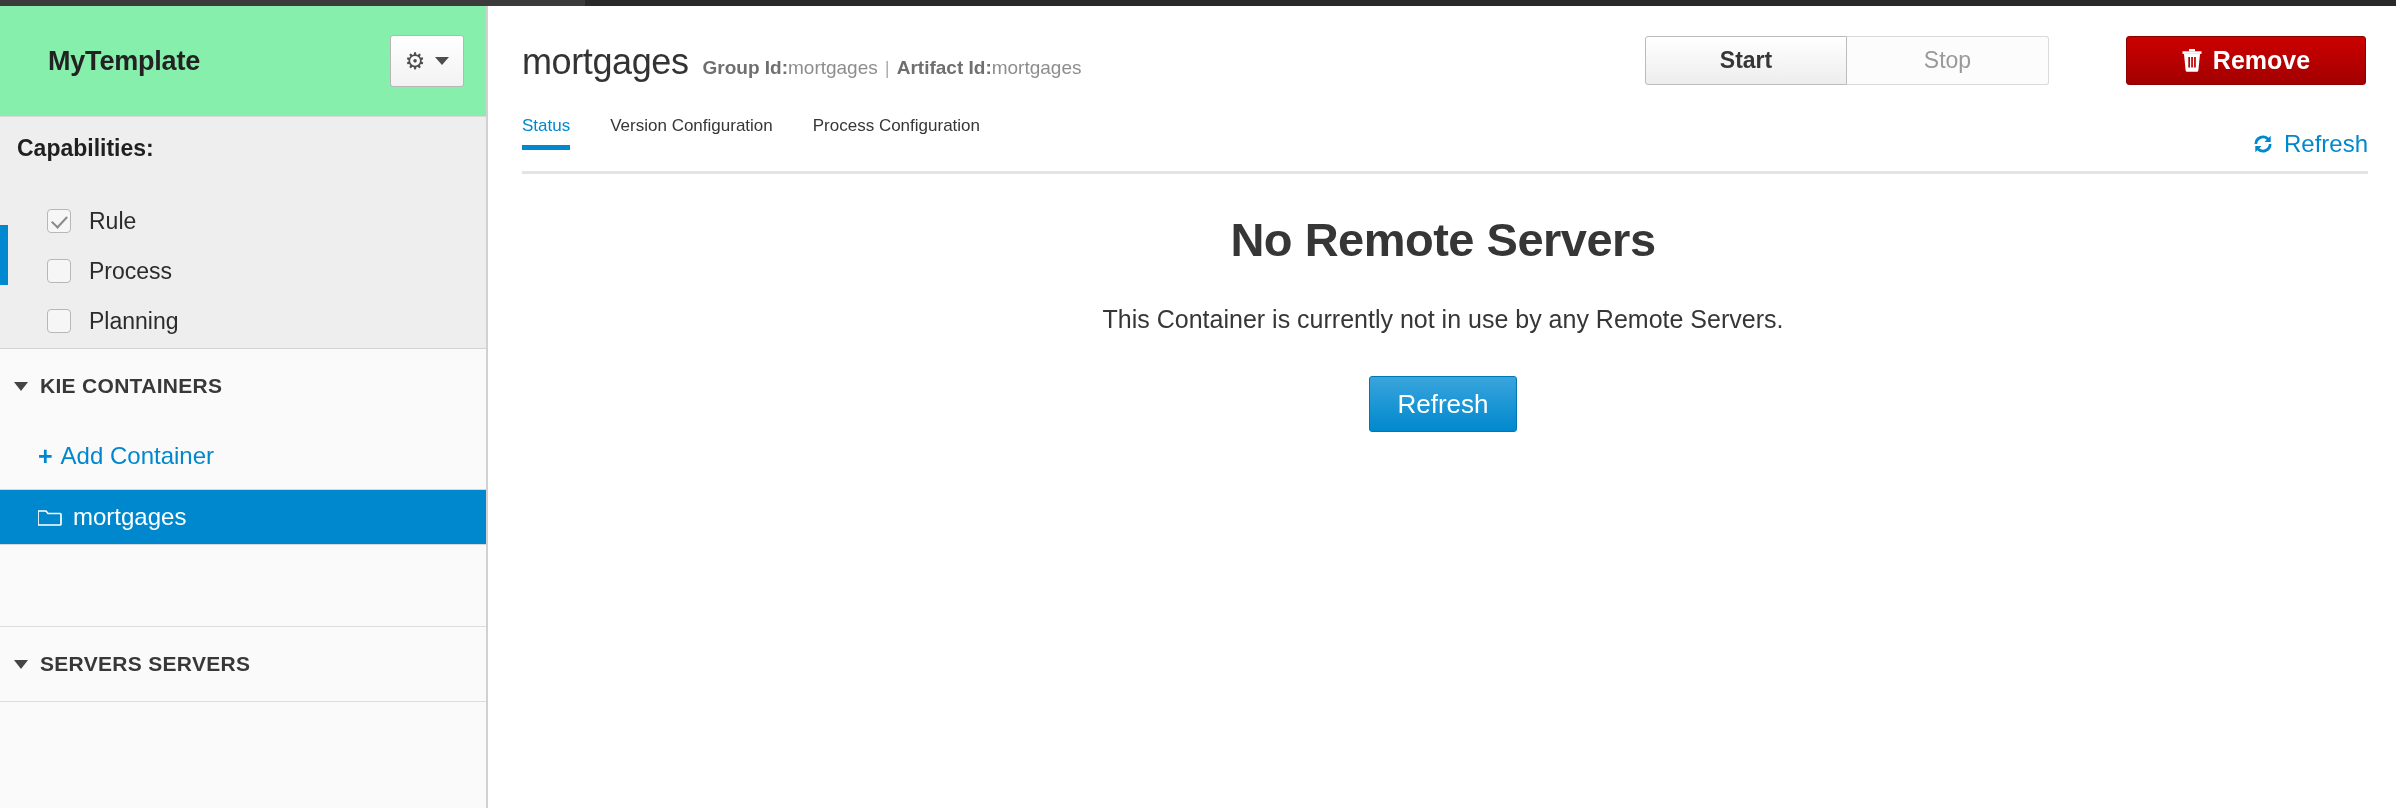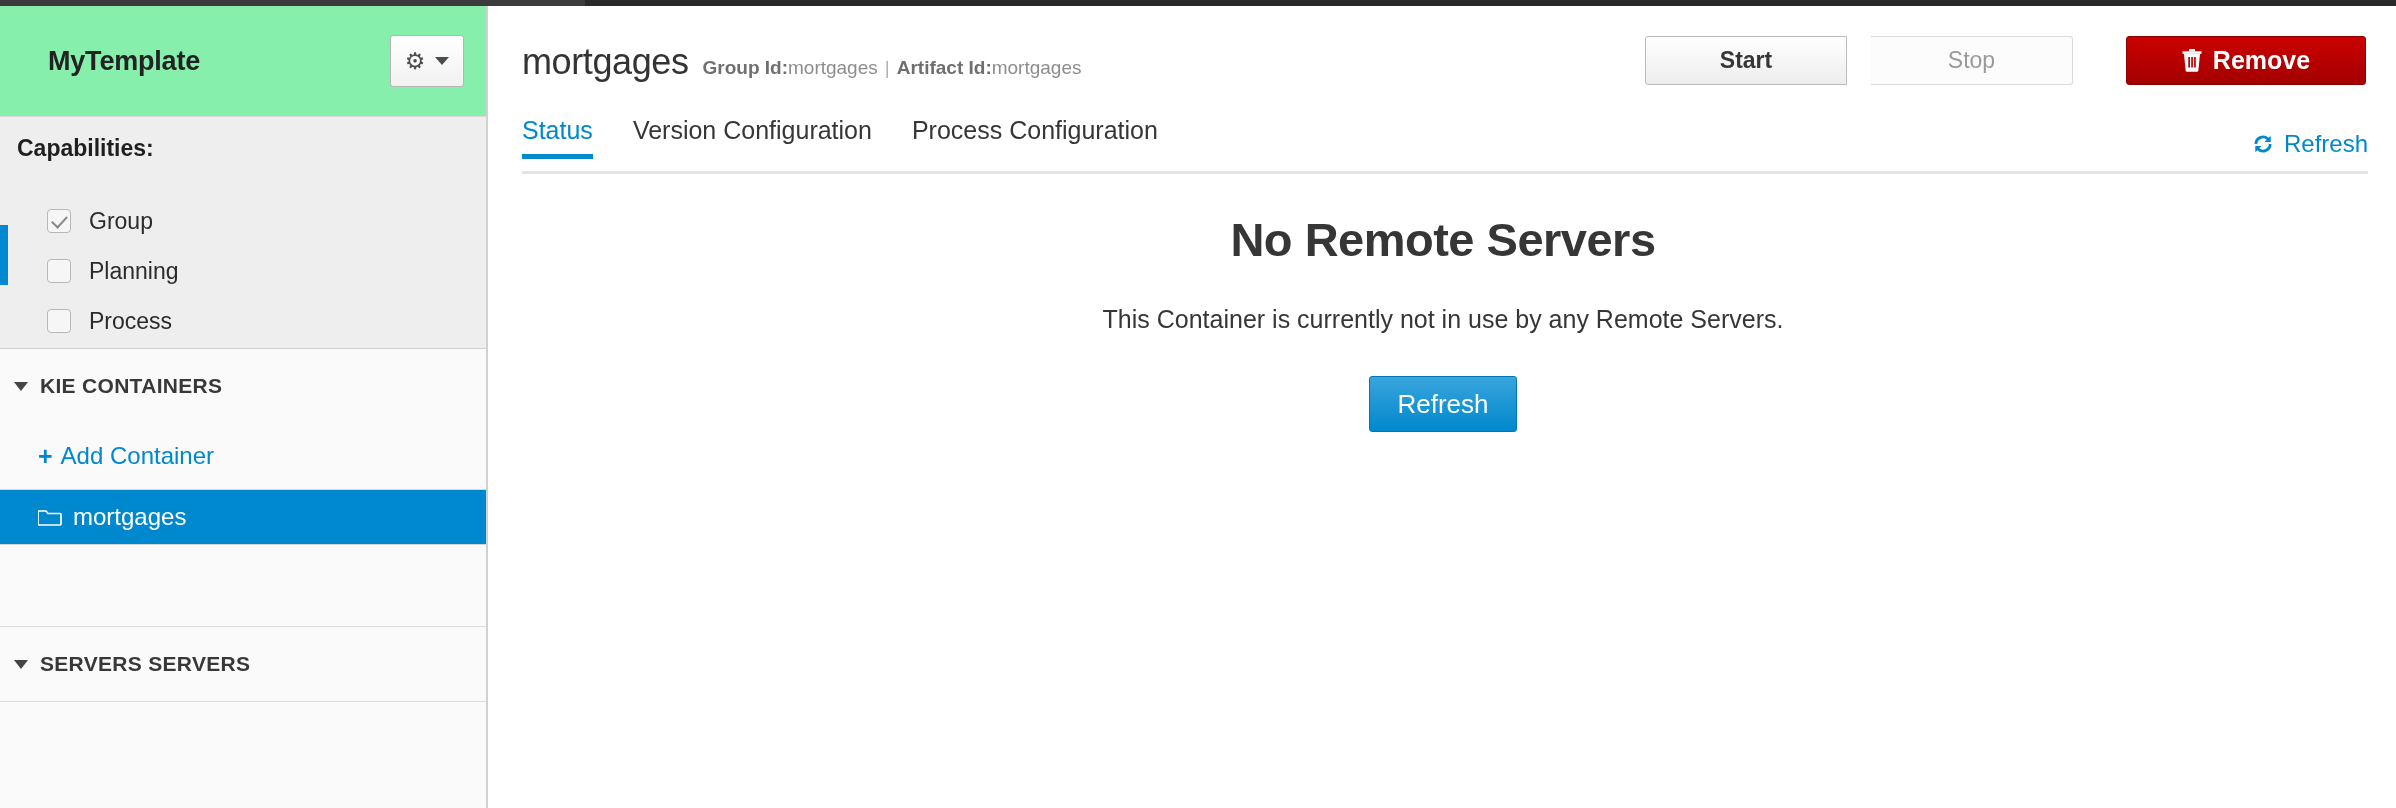--- a/index.html
+++ b/index.html
@@ -253,21 +253,20 @@
     color: #8d8d8d;
   }
   .meta b { color: #6f6f6f; font-weight: bold; }
   .meta .sep { margin: 0 7px; color: #b0b0b0; }
 
   .btn-group {
     position: absolute;
     top: 30px;
     left: 1155px;
     display: flex;
-    gap: 24px;
   }
   .btn-ss {
     width: 202px;
     height: 49px;
     font-size: 23px;
     font-family: "Liberation Sans", sans-serif;
     display: flex;
     align-items: center;
     justify-content: center;
     cursor: pointer;
@@ -312,21 +311,21 @@
     position: relative;
     height: 58px;
     padding-left: 32px;
   }
   .tabs {
     display: flex;
     align-items: flex-start;
     gap: 0;
   }
   .tab {
-    font-size: 25px;
+    font-size: 17px;
     color: #363636;
     padding: 0 32px 14px 0;
     cursor: pointer;
     position: relative;
     text-align: right;
   }
   .tab + .tab { padding-left: 8px; }
   .tab.active { color: #0088ce; }
   .tab.active::after {
     content: "";
@@ -410,31 +409,31 @@
       </div>
     </div>
 
     <div class="cap-block">
       <div class="cap-accent"></div>
       <div class="cap-label">Capabilities:</div>
       <div class="cap-list">
 
         <div class="cap-item">
           <span class="cap-box checked"></span>
-          <span class="cap-text">Group</span>
+          <span class="cap-text">Rule</span>
+        </div>
+
+        <div class="cap-item">
+          <span class="cap-box"></span>
+          <span class="cap-text">Process</span>
         </div>
 
         <div class="cap-item">
           <span class="cap-box"></span>
           <span class="cap-text">Planning</span>
-        </div>
-
-        <div class="cap-item">
-          <span class="cap-box"></span>
-          <span class="cap-text">Process</span>
         </div>
 
       </div>
     </div>
 
     <div class="side-section-head">
       <span class="sec-caret"></span>
       <span class="sec-title">KIE CONTAINERS</span>
     </div>
 

